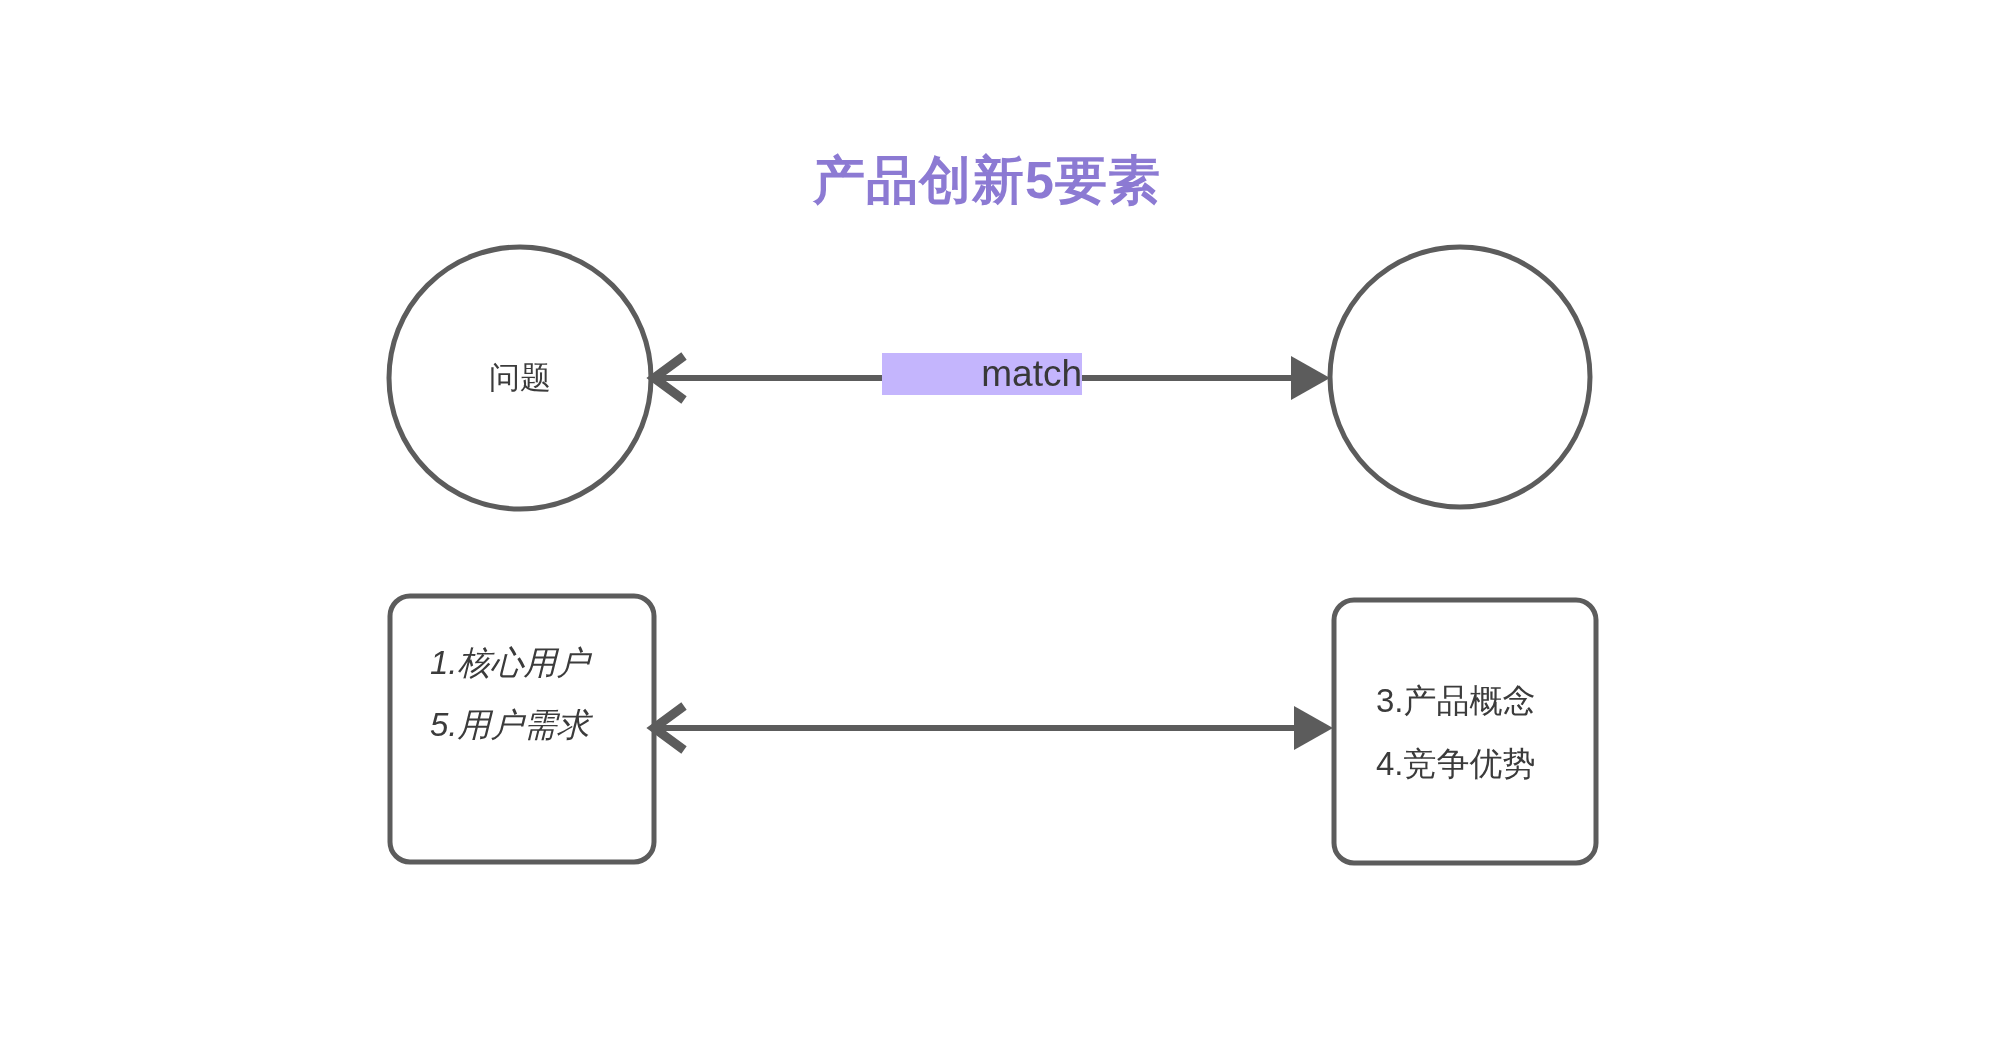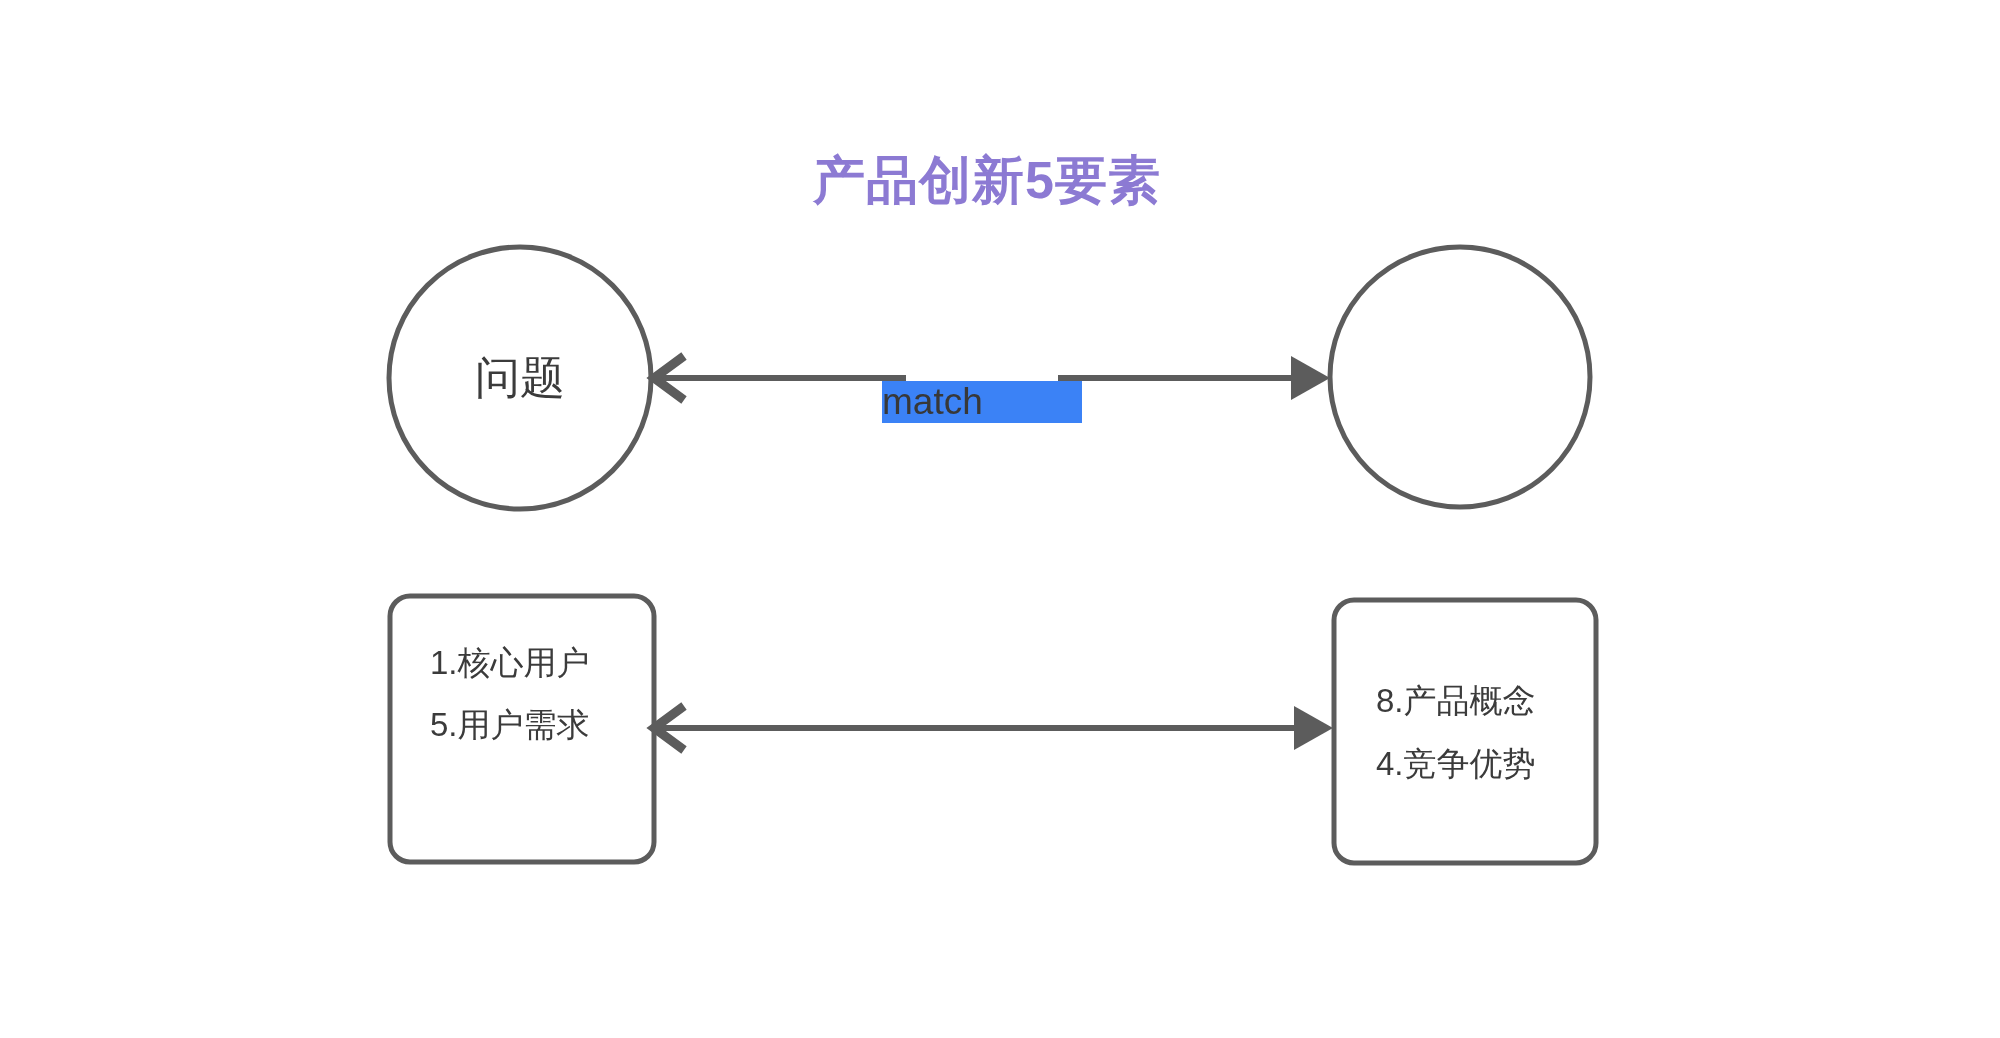--- a/index.html
+++ b/index.html
@@ -29,55 +29,55 @@
     font-size: 52px;
     font-weight: 700;
     color: #8c7ad3;
     letter-spacing: 1px;
   }
   .node-label {
     position: absolute;
     display: flex;
     align-items: center;
     justify-content: center;
-    font-size: 45px;
+    font-size: 31px;
     color: #3b3b3b;
   }
   .label-problem {
     left: 387px;
     top: 245px;
     width: 266px;
     height: 266px;
   }
   .label-solution {
     left: 1330px;
     top: 247px;
     width: 260px;
     height: 260px;
   }
   .match-label {
     position: absolute;
     left: 882px;
     top: 353px;
     width: 200px;
-    text-align: left;
+    text-align: right;
     font-size: 37px;
     color: #383838;
-    background: #3b82f6;
-    margin-top: 28px;
+    background: #c4b5fd;
   }
   .box-list {
     position: absolute;
     font-size: 33px;
     color: #3b3b3b;
   }
   .box-list-left {
     left: 430px;
     top: 632px;
     line-height: 62px;
+    font-style: italic;
   }
   .box-list-right {
     left: 1376px;
     top: 669px;
     line-height: 63px;
   }
 </style>
 </head>
 <body>
 
@@ -110,17 +110,17 @@
 
 
   <div class="match-label">match</div>
 
   <div class="box-list box-list-left">
     <div>1.核心用户</div>
     <div>5.用户需求</div>
   </div>
 
   <div class="box-list box-list-right">
-    <div>8.产品概念</div>
+    <div>3.产品概念</div>
     <div>4.竞争优势</div>
   </div>
 
 </div>
 
 </body></html>

